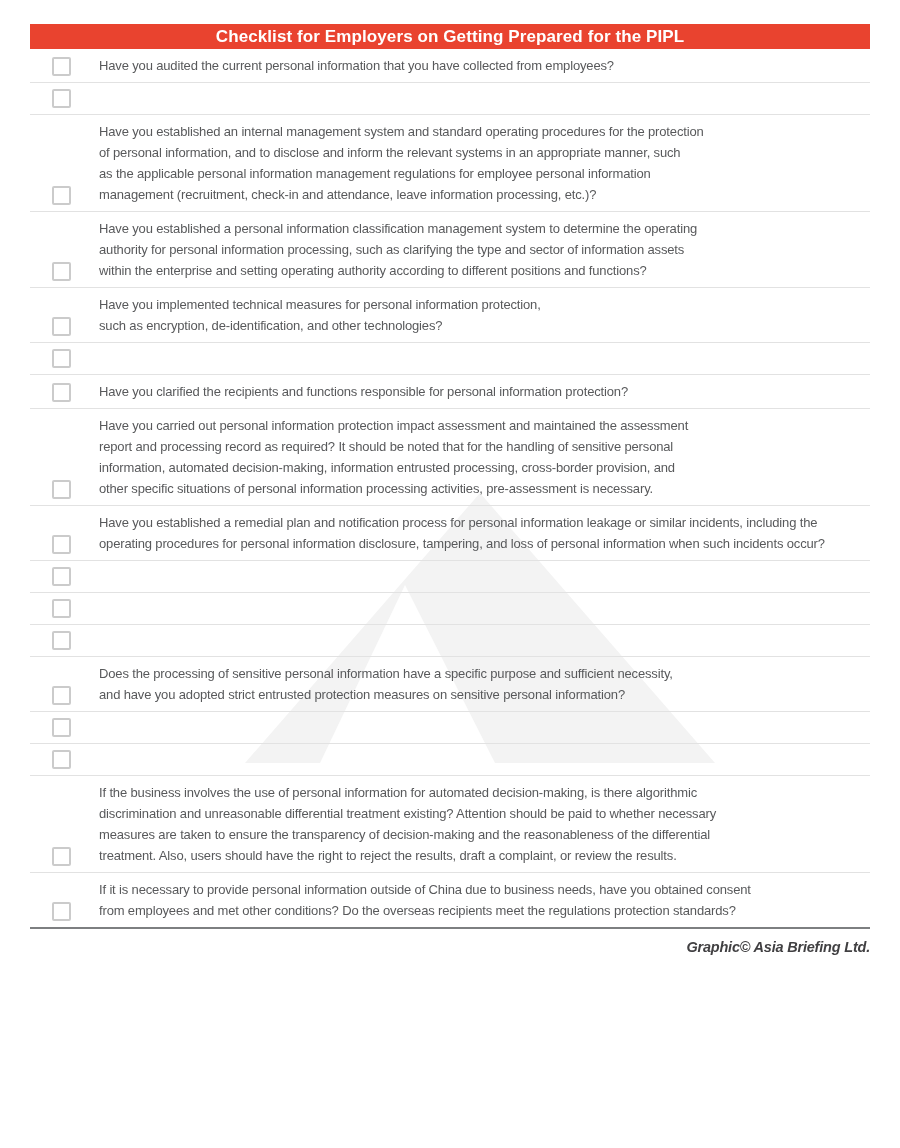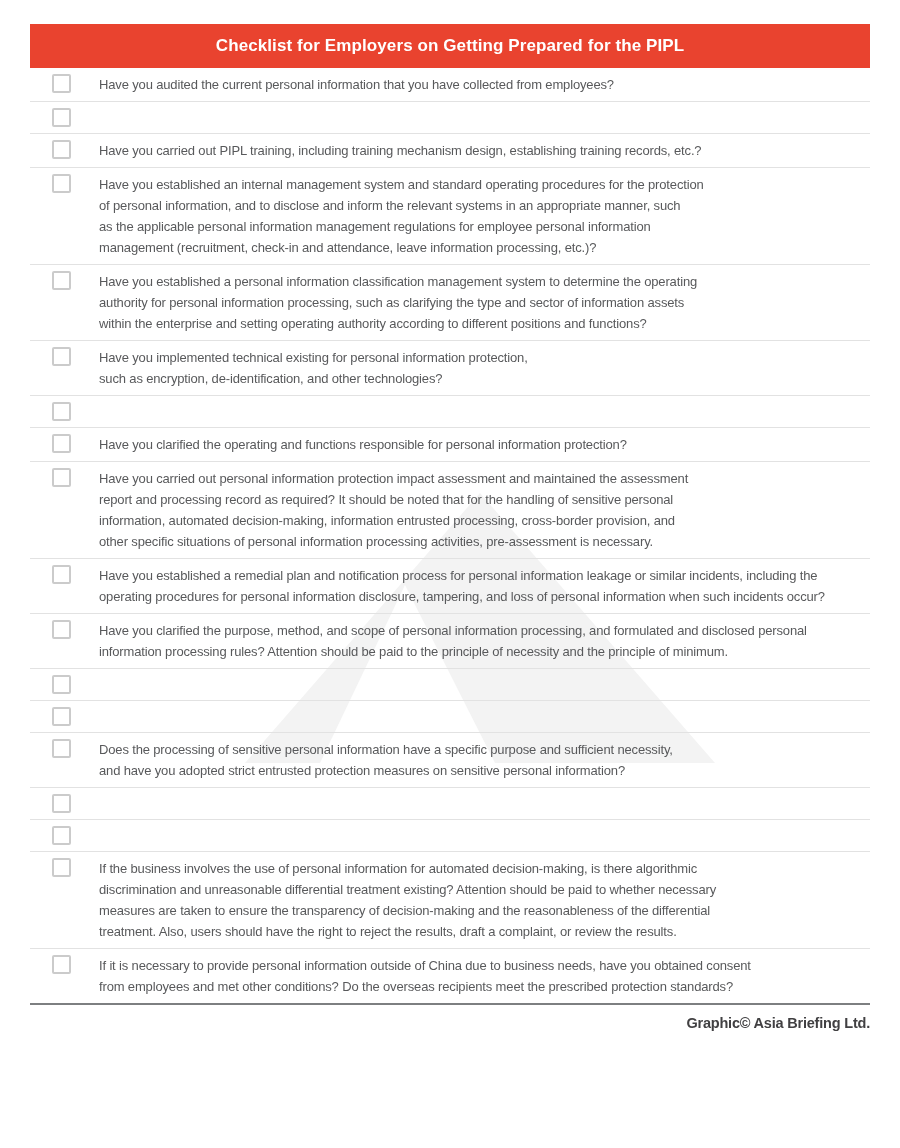--- a/index.html
+++ b/index.html
@@ -15,39 +15,39 @@
     font-family: "Liberation Sans", sans-serif;
   }
   .sheet {
     position: absolute;
     left: 30px;
     right: 30px;
     top: 0;
   }
   .titlebar {
     margin-top: 24px;
-    height: 44px;
+    height: 25px;
     background: #e9432f;
     color: #ffffff;
     display: flex;
     align-items: center;
     justify-content: center;
     font-size: 17px;
     font-weight: bold;
     letter-spacing: 0.1px;
     position: relative;
     z-index: 2;
   }
   .rows {
     position: relative;
     z-index: 1;
   }
   .row {
     display: flex;
-    align-items: flex-start;
+    align-items: flex-end;
     border-bottom: 1px solid #e2e2e2;
     padding: 6px 0;
   }
   .row:last-child {
     border-bottom: none;
   }
   .cb {
     flex: 0 0 auto;
     width: 15px;
     height: 15px;
@@ -75,20 +75,21 @@
   .strong-divider {
     border: none;
     border-top: 2px solid #7d7f81;
     margin: 0;
     position: relative;
     z-index: 2;
   }
   .credit {
     margin: 10px 0 0 0;
     text-align: right;
+    font-style: italic;
     font-size: 14.5px;
     font-weight: bold;
     color: #414042;
     letter-spacing: -0.2px;
   }
 </style>
 </head>
 <body>
 
 <svg class="watermark" width="470" height="280" viewBox="0 0 470 280">
@@ -107,73 +108,67 @@
     <div class="row">
       <span class="cb" role="checkbox" aria-checked="false"></span>
       <p class="txt">Have you audited the current personal information that you have collected from employees?</p>
     </div>
 
     <div class="row">
       <span class="cb" role="checkbox" aria-checked="false"></span>
     </div>
 
 
-    <div class="row">
-      <span class="cb" role="checkbox" aria-checked="false"></span>
-      <p class="txt">Have you carried out PIPL training, including training mechanism design, establishing training records, etc.?</p>
-    </div>
 
     <div class="row">
       <span class="cb" role="checkbox" aria-checked="false"></span>
       <p class="txt">Have you established an internal management system and standard operating procedures for the protection
 of personal information, and to disclose and inform the relevant systems in an appropriate manner, such
 as the applicable personal information management regulations for employee personal information
 management (recruitment, check-in and attendance, leave information processing, etc.)?</p>
     </div>
 
     <div class="row">
       <span class="cb" role="checkbox" aria-checked="false"></span>
       <p class="txt">Have you established a personal information classification management system to determine the operating
 authority for personal information processing, such as clarifying the type and sector of information assets
 within the enterprise and setting operating authority according to different positions and functions?</p>
     </div>
 
     <div class="row">
       <span class="cb" role="checkbox" aria-checked="false"></span>
-      <p class="txt">Have you implemented technical existing for personal information protection,
+      <p class="txt">Have you implemented technical measures for personal information protection,
 such as encryption, de-identification, and other technologies?</p>
     </div>
 
     <div class="row">
       <span class="cb" role="checkbox" aria-checked="false"></span>
     </div>
 
     <div class="row">
       <span class="cb" role="checkbox" aria-checked="false"></span>
-      <p class="txt">Have you clarified the operating and functions responsible for personal information protection?</p>
+      <p class="txt">Have you clarified the recipients and functions responsible for personal information protection?</p>
     </div>
 
     <div class="row">
       <span class="cb" role="checkbox" aria-checked="false"></span>
       <p class="txt">Have you carried out personal information protection impact assessment and maintained the assessment
 report and processing record as required? It should be noted that for the handling of sensitive personal
 information, automated decision-making, information entrusted processing, cross-border provision, and
 other specific situations of personal information processing activities, pre-assessment is necessary.</p>
     </div>
 
     <div class="row">
       <span class="cb" role="checkbox" aria-checked="false"></span>
       <p class="txt">Have you established a remedial plan and notification process for personal information leakage or similar incidents, including the
 operating procedures for personal information disclosure, tampering, and loss of personal information when such incidents occur?</p>
     </div>
 
     <div class="row">
       <span class="cb" role="checkbox" aria-checked="false"></span>
-      <p class="txt">Have you clarified the purpose, method, and scope of personal information processing, and formulated and disclosed personal
-information processing rules? Attention should be paid to the principle of necessity and the principle of minimum.</p>
     </div>
 
     <div class="row">
       <span class="cb" role="checkbox" aria-checked="false"></span>
     </div>
 
     <div class="row">
       <span class="cb" role="checkbox" aria-checked="false"></span>
     </div>
 
@@ -195,21 +190,21 @@
       <span class="cb" role="checkbox" aria-checked="false"></span>
       <p class="txt">If the business involves the use of personal information for automated decision-making, is there algorithmic
 discrimination and unreasonable differential treatment existing? Attention should be paid to whether necessary
 measures are taken to ensure the transparency of decision-making and the reasonableness of the differential
 treatment. Also, users should have the right to reject the results, draft a complaint, or review the results.</p>
     </div>
 
     <div class="row">
       <span class="cb" role="checkbox" aria-checked="false"></span>
       <p class="txt">If it is necessary to provide personal information outside of China due to business needs, have you obtained consent
-from employees and met other conditions? Do the overseas recipients meet the prescribed protection standards?</p>
+from employees and met other conditions? Do the overseas recipients meet the regulations protection standards?</p>
     </div>
 
   </div>
 
   <hr class="strong-divider">
 
   <p class="credit">Graphic© Asia Briefing Ltd.</p>
 
 </div>
 

